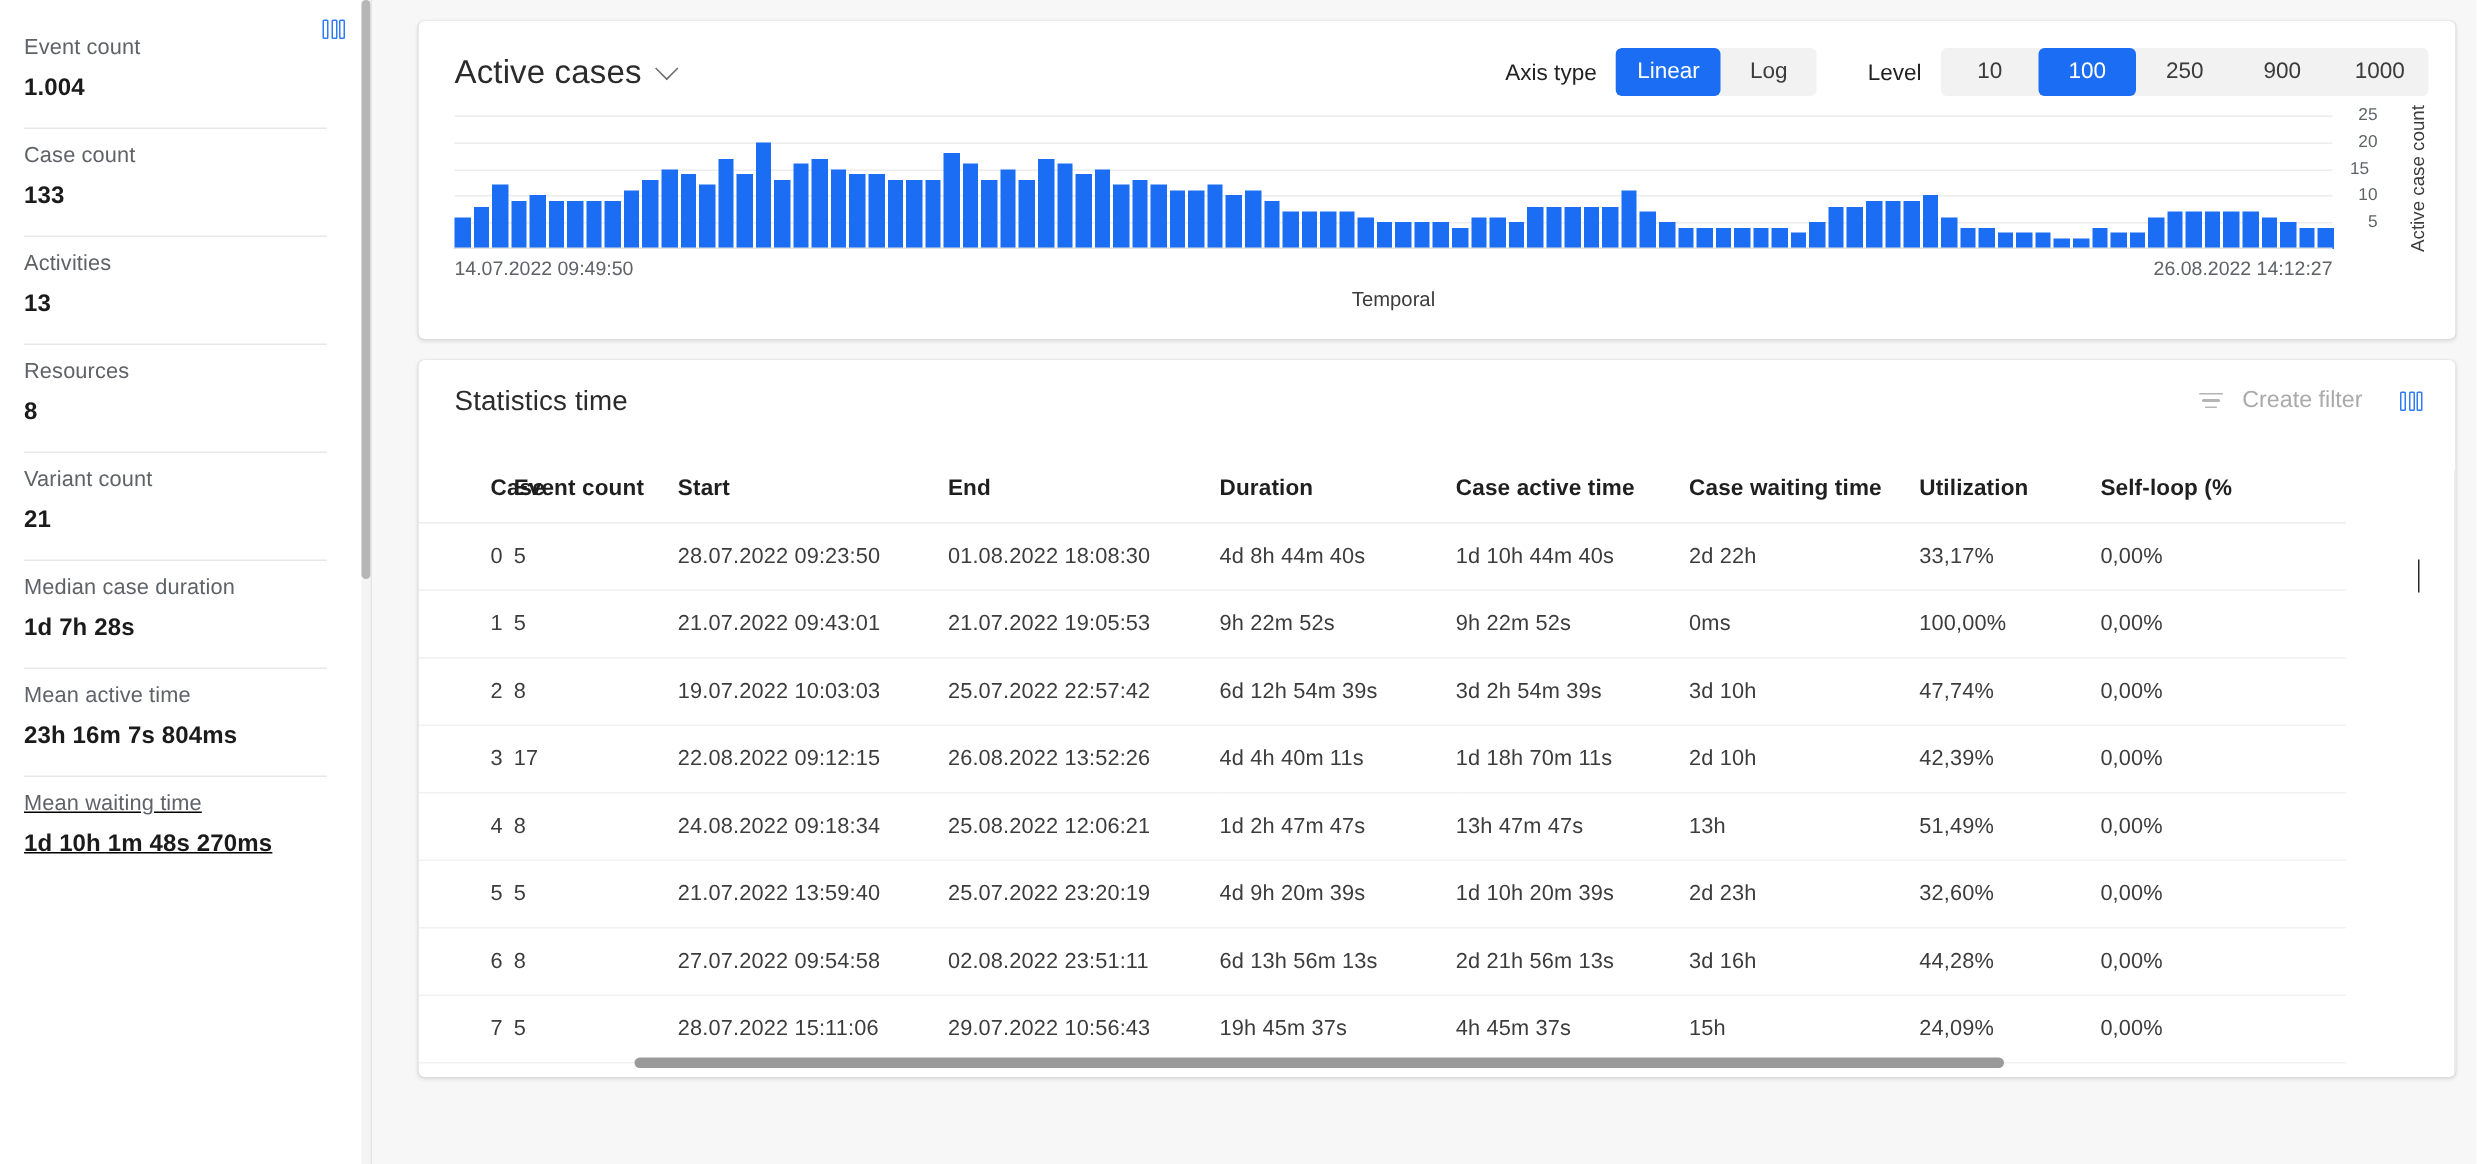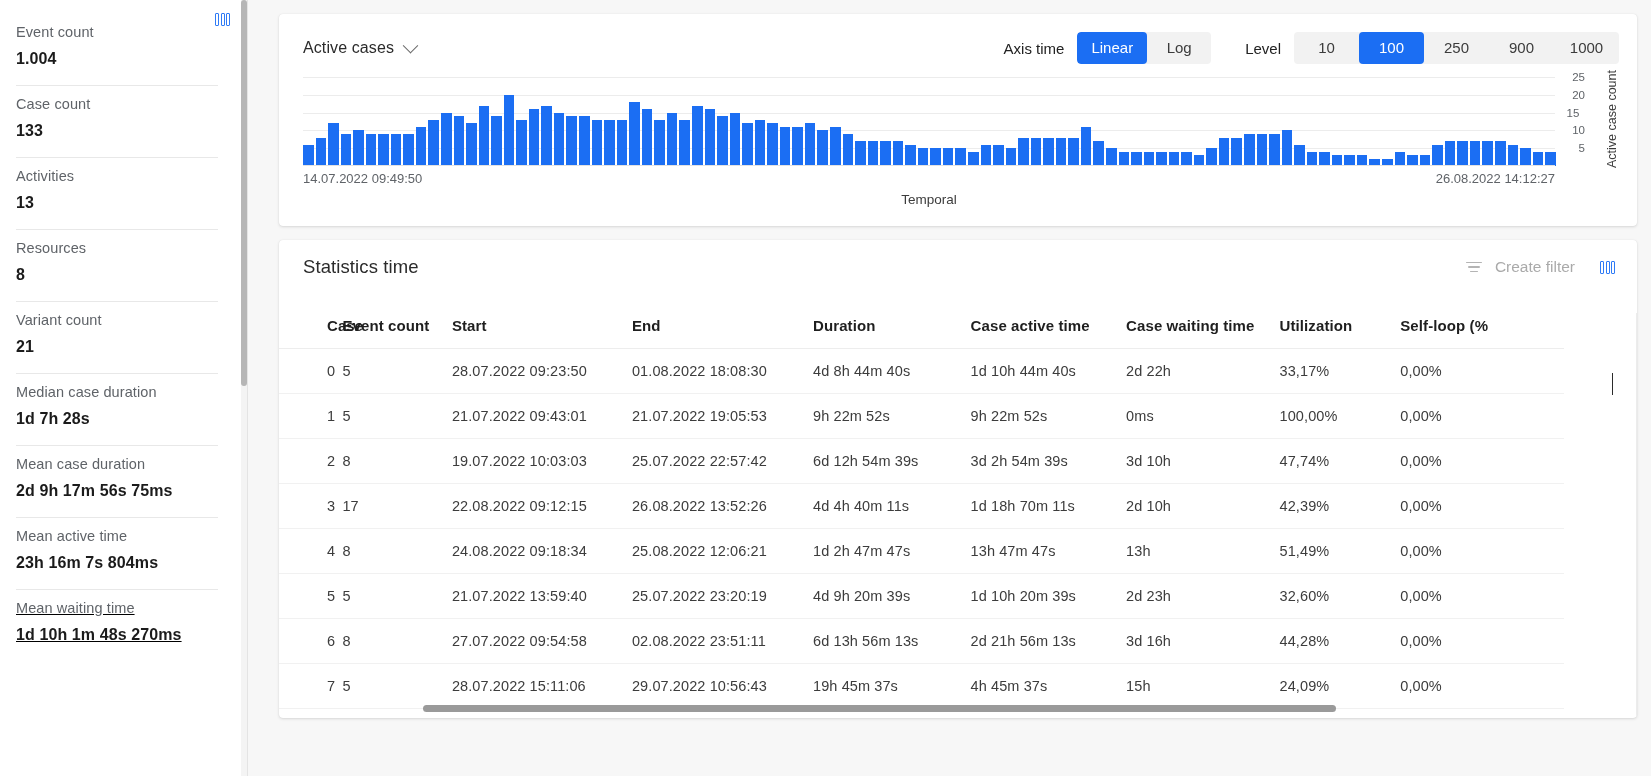--- a/index.html
+++ b/index.html
@@ -109,21 +109,21 @@
     padding: 14px 18px 8px 24px;
     position: relative;
     margin-bottom: 14px;
   }
   .chart-head {
     display: flex;
     align-items: center;
     height: 40px;
   }
   .chart-title {
-    font-size: 16px;
+    font-size: 22px;
     color: #2b2b2b;
     font-weight: 400;
     letter-spacing: .1px;
   }
   .chev {
     display: inline-block;
     margin-left: 11px;
     width: 11px; height: 11px;
     border-right: 1.6px solid #6b6b6b;
     border-bottom: 1.6px solid #6b6b6b;
@@ -397,24 +397,20 @@
       </div>
       <div class="stat-block">
         <div class="stat-label">Variant count</div>
         <div class="stat-value">21</div>
       </div>
       <div class="stat-block">
         <div class="stat-label">Median case duration</div>
         <div class="stat-value">1d 7h 28s</div>
       </div>
       <div class="stat-block">
-        <div class="stat-label">Mean case duration</div>
-        <div class="stat-value">2d 9h 17m 56s 75ms</div>
-      </div>
-      <div class="stat-block">
         <div class="stat-label">Mean active time</div>
         <div class="stat-value">23h 16m 7s 804ms</div>
       </div>
       <div class="stat-block" style="border-bottom:none;text-decoration:underline;">
         <div class="stat-label">Mean waiting time</div>
         <div class="stat-value">1d 10h 1m 48s 270ms</div>
       </div>
 
     </div>
     <div class="side-scroll-track"></div>
@@ -423,21 +419,21 @@
   </aside>
 
   <main class="main">
 
     <section class="card chart-card">
       <div class="chart-head">
         <div class="chart-title">Active cases</div>
         <span class="chev"></span>
 
         <div class="chart-controls">
-          <span class="ctrl-label">Axis time</span>
+          <span class="ctrl-label">Axis type</span>
           <div class="seg">
             <div class="opt active">Linear</div>
             <div class="opt">Log</div>
           </div>
           <span class="gap-32"></span>
           <span class="ctrl-label">Level</span>
           <div class="seg level">
             <div class="opt">10</div>
             <div class="opt active">100</div>
             <div class="opt">250</div>

